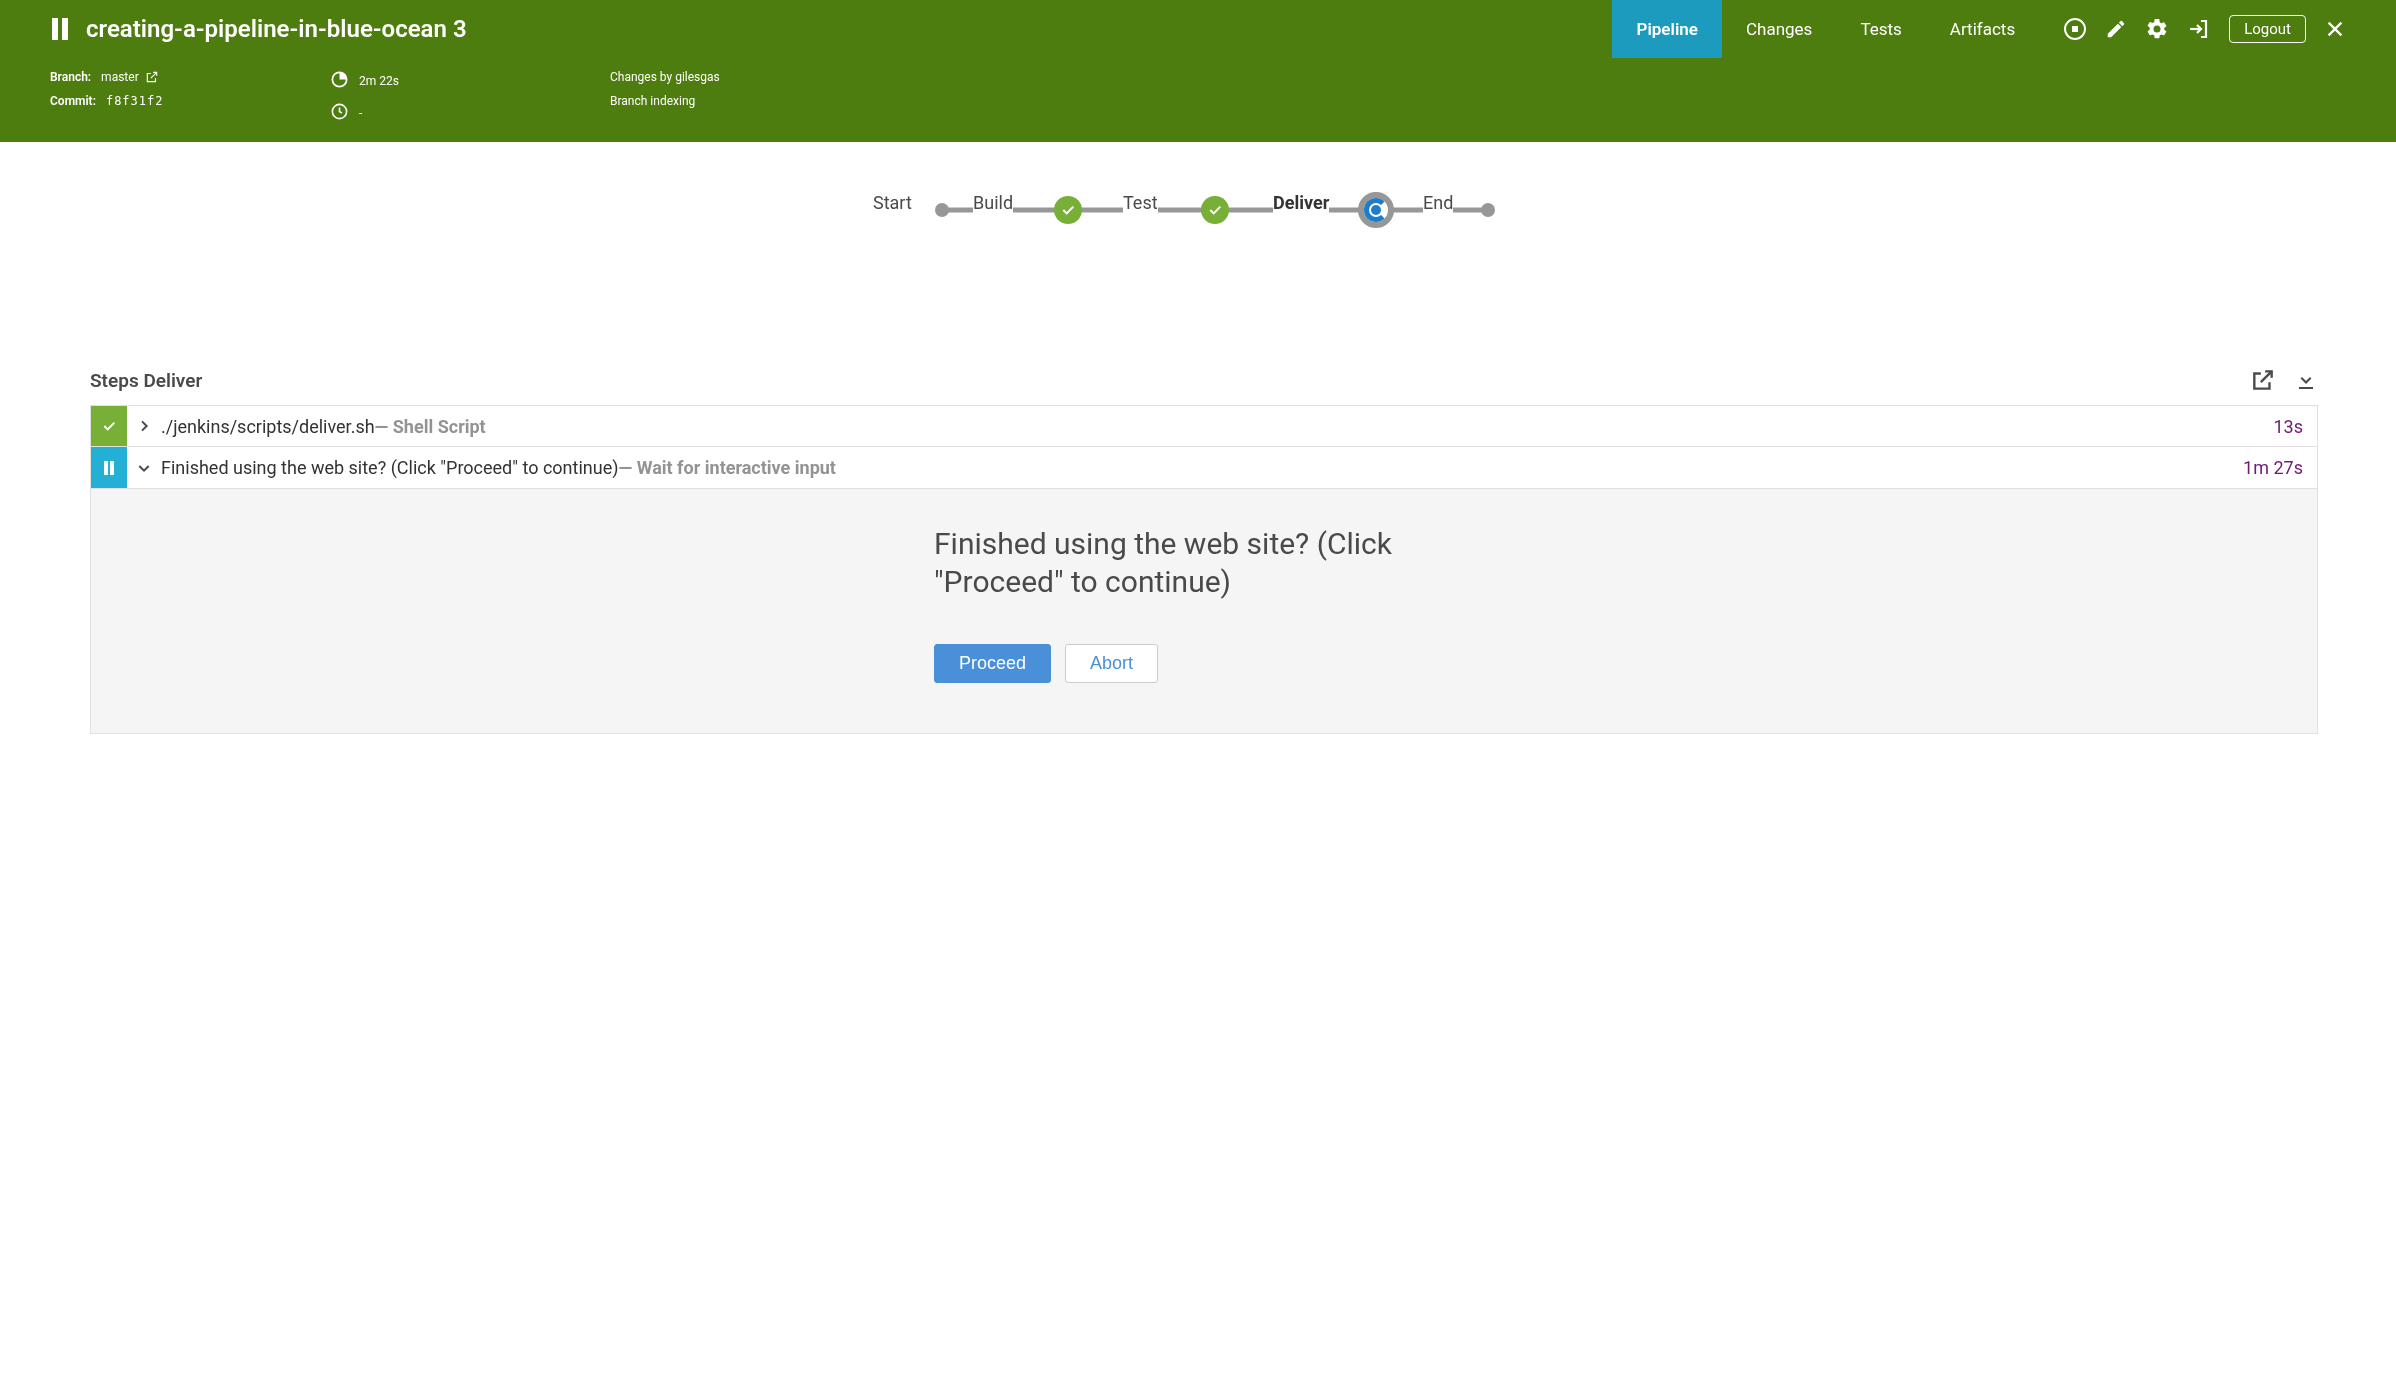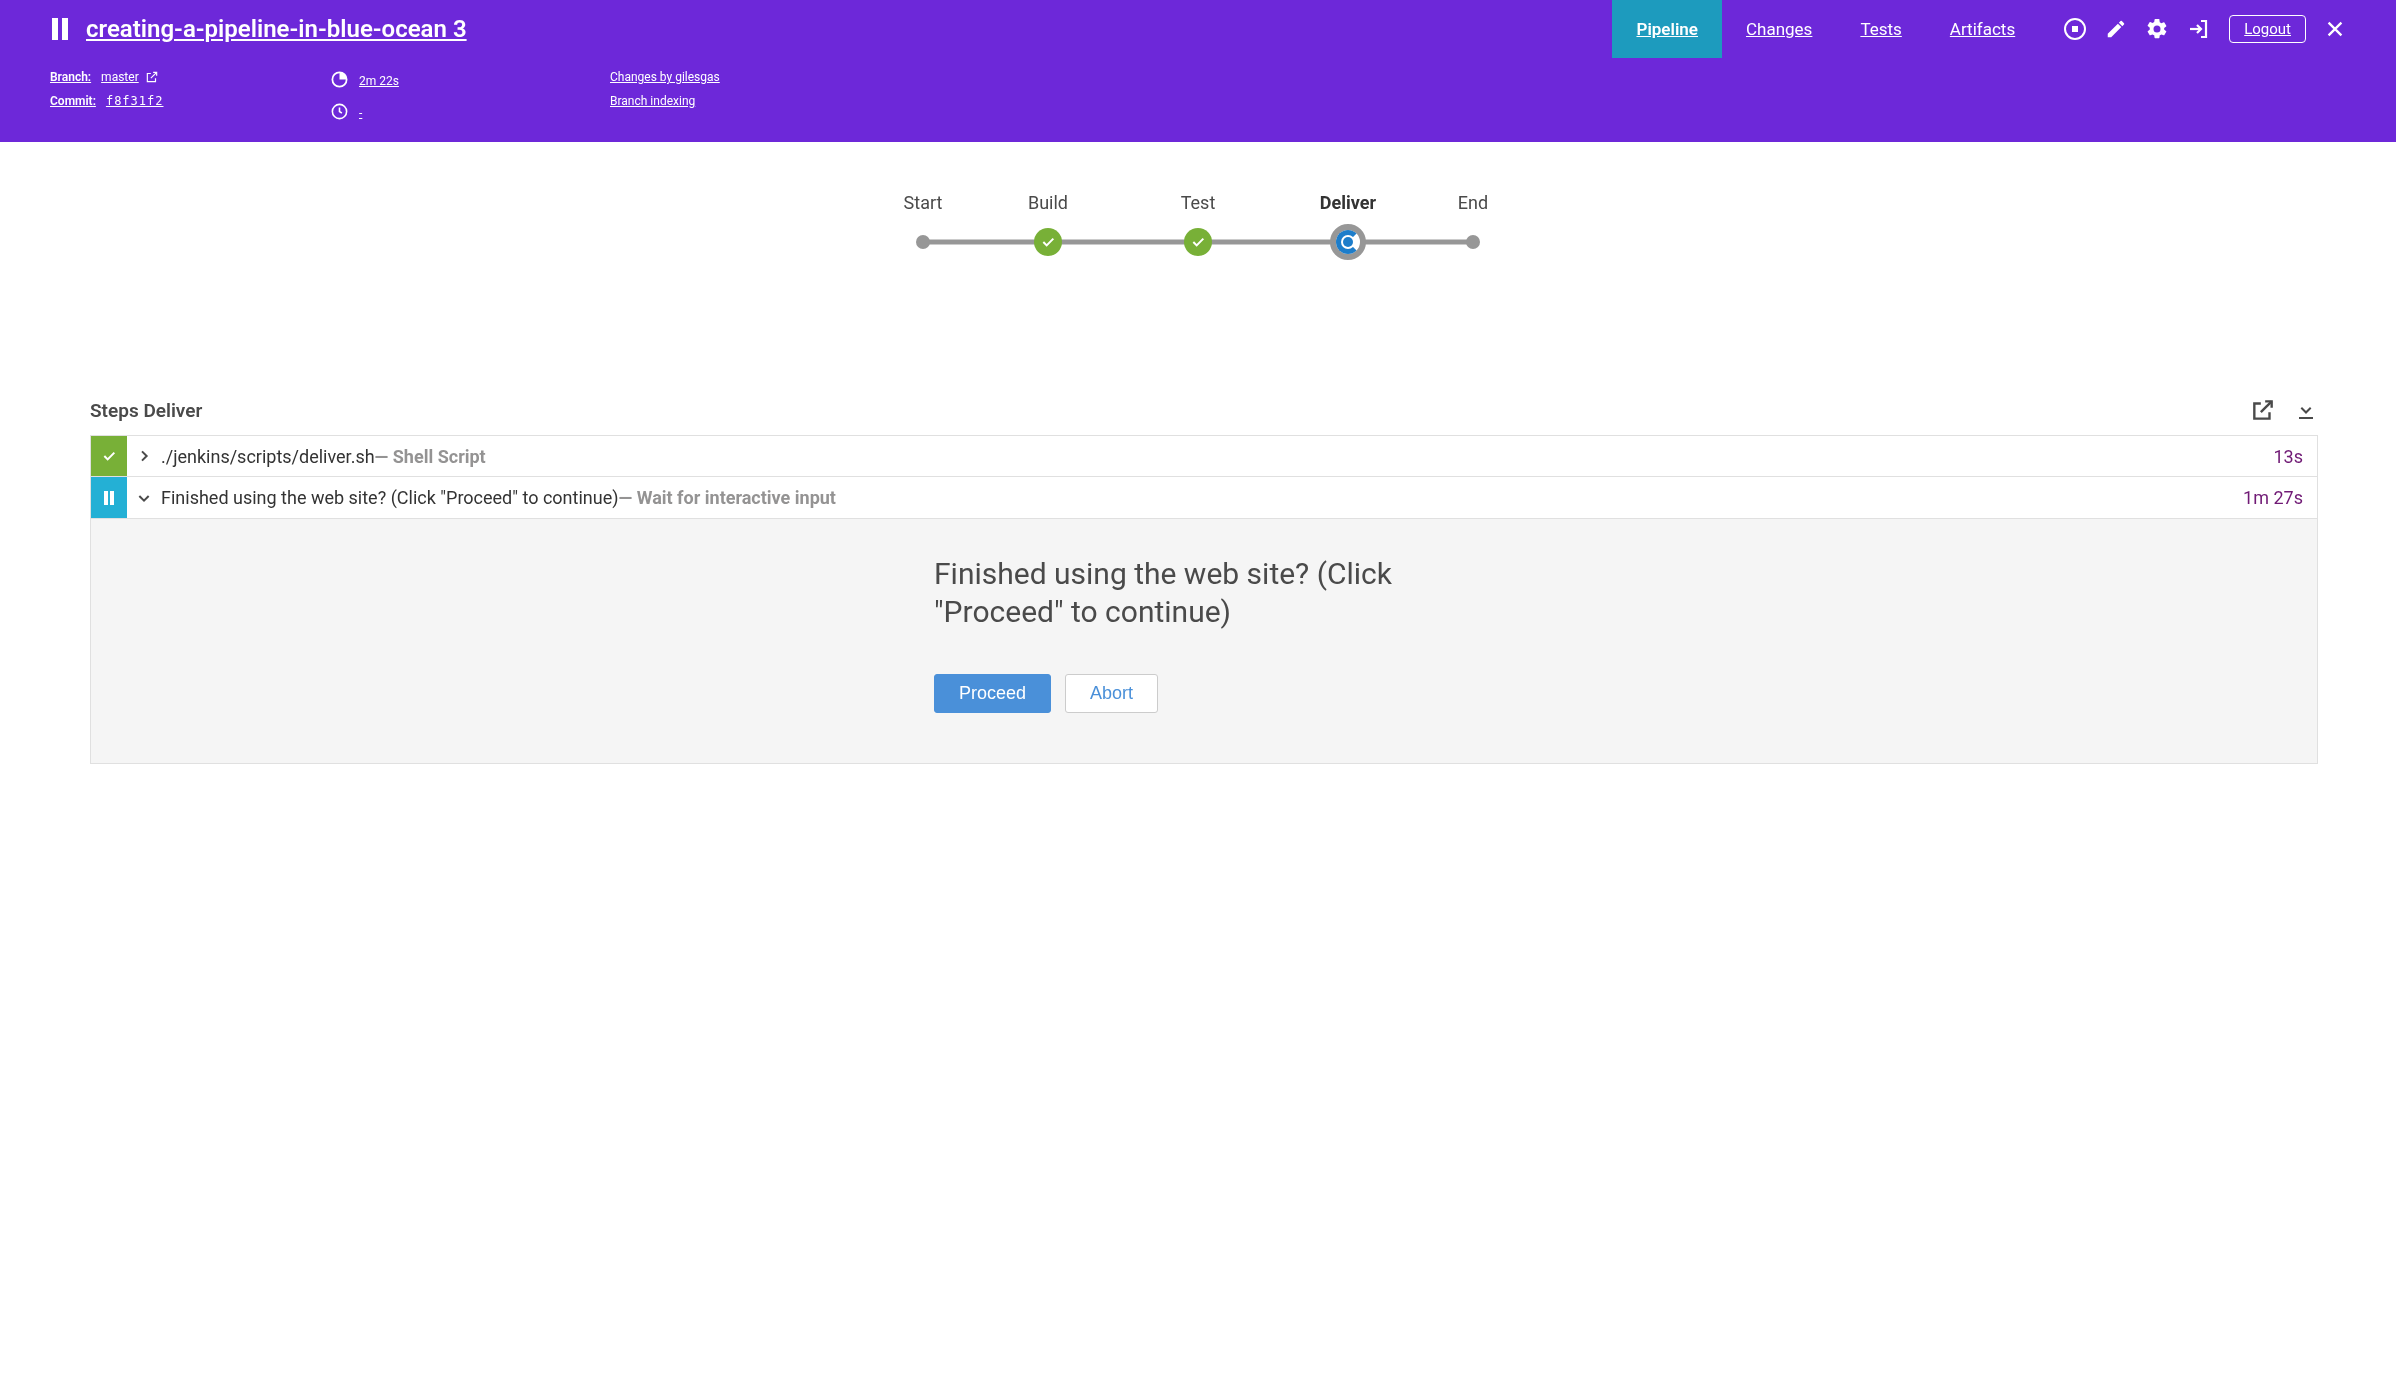--- a/index.html
+++ b/index.html
@@ -1,18 +1,18 @@
 <!DOCTYPE html>
 <html><head>
 <meta charset="utf-8">
 <style>
 * { box-sizing: border-box; margin: 0; padding: 0; }
 body { font-family: -apple-system, BlinkMacSystemFont, "Segoe UI", Roboto, Helvetica, Arial, sans-serif; background: #fff; color: #4a4a4a; }
 
-.header { background: #6d28d9; color: #fff; text-decoration: underline; }
+.header { background: #4d7c0f; color: #fff; }
 .header-top { display: flex; align-items: center; height: 58px; padding: 0 50px; }
 .title-wrap { display: flex; align-items: center; flex: 1; gap: 16px; }
 .pause-icon { display: inline-flex; }
 .page-title { font-size: 24px; font-weight: 600; }
 .tabs { display: flex; align-items: stretch; height: 58px; }
 .tab { display: flex; align-items: center; padding: 0 24px; color: #fff; font-size: 17px; cursor: pointer; }
 .tab.active { background: #1d9bbe; font-weight: 600; }
 .header-actions { display: flex; align-items: center; gap: 18px; margin-left: 24px; }
 .icon-btn { display: inline-flex; align-items: center; justify-content: center; cursor: pointer; color: #fff; }
 .logout-btn { border: 1px solid #fff; border-radius: 4px; padding: 4px 14px; font-size: 15px; color: #fff; cursor: pointer; }
@@ -22,21 +22,21 @@
 .meta-col.c1 { width: 280px; }
 .meta-col.c2 { width: 280px; }
 .meta-col.c3 { flex: 1; }
 .meta-row { display: flex; align-items: center; gap: 10px; }
 .meta-label { font-weight: 600; }
 .meta-link { display: inline-flex; align-items: center; gap: 6px; color: #fff; }
 .mono { font-family: ui-monospace, Menlo, Consolas, monospace; letter-spacing: 1px; }
 
 .pipeline-area { padding: 50px 0 140px 0; display: flex; justify-content: center; }
 .pipeline { position: relative; display: flex; align-items: flex-start; }
-.stage { width: 150px; display: flex; flex-direction: column; align-items: center; position: relative; }
+.stage { width: 150px; display: flex; flex-direction: row; align-items: center; position: relative; }
 .stage.narrow { width: 100px; }
 .stage-label { font-size: 18px; color: #4a4a4a; margin-bottom: 14px; }
 .stage-label.bold { font-weight: 700; color: #333; }
 .node-row { position: relative; display: flex; align-items: center; justify-content: center; height: 30px; width: 100%; }
 .connector { position: absolute; top: 50%; height: 5px; background: #979797; transform: translateY(-50%); }
 .connector.left { left: 0; right: 50%; }
 .connector.right { left: 50%; right: 0; }
 .node { position: relative; z-index: 2; border-radius: 50%; display: flex; align-items: center; justify-content: center; }
 .node.small { width: 14px; height: 14px; background: #979797; }
 .node.success { width: 28px; height: 28px; background: #78b037; color: #fff; }

